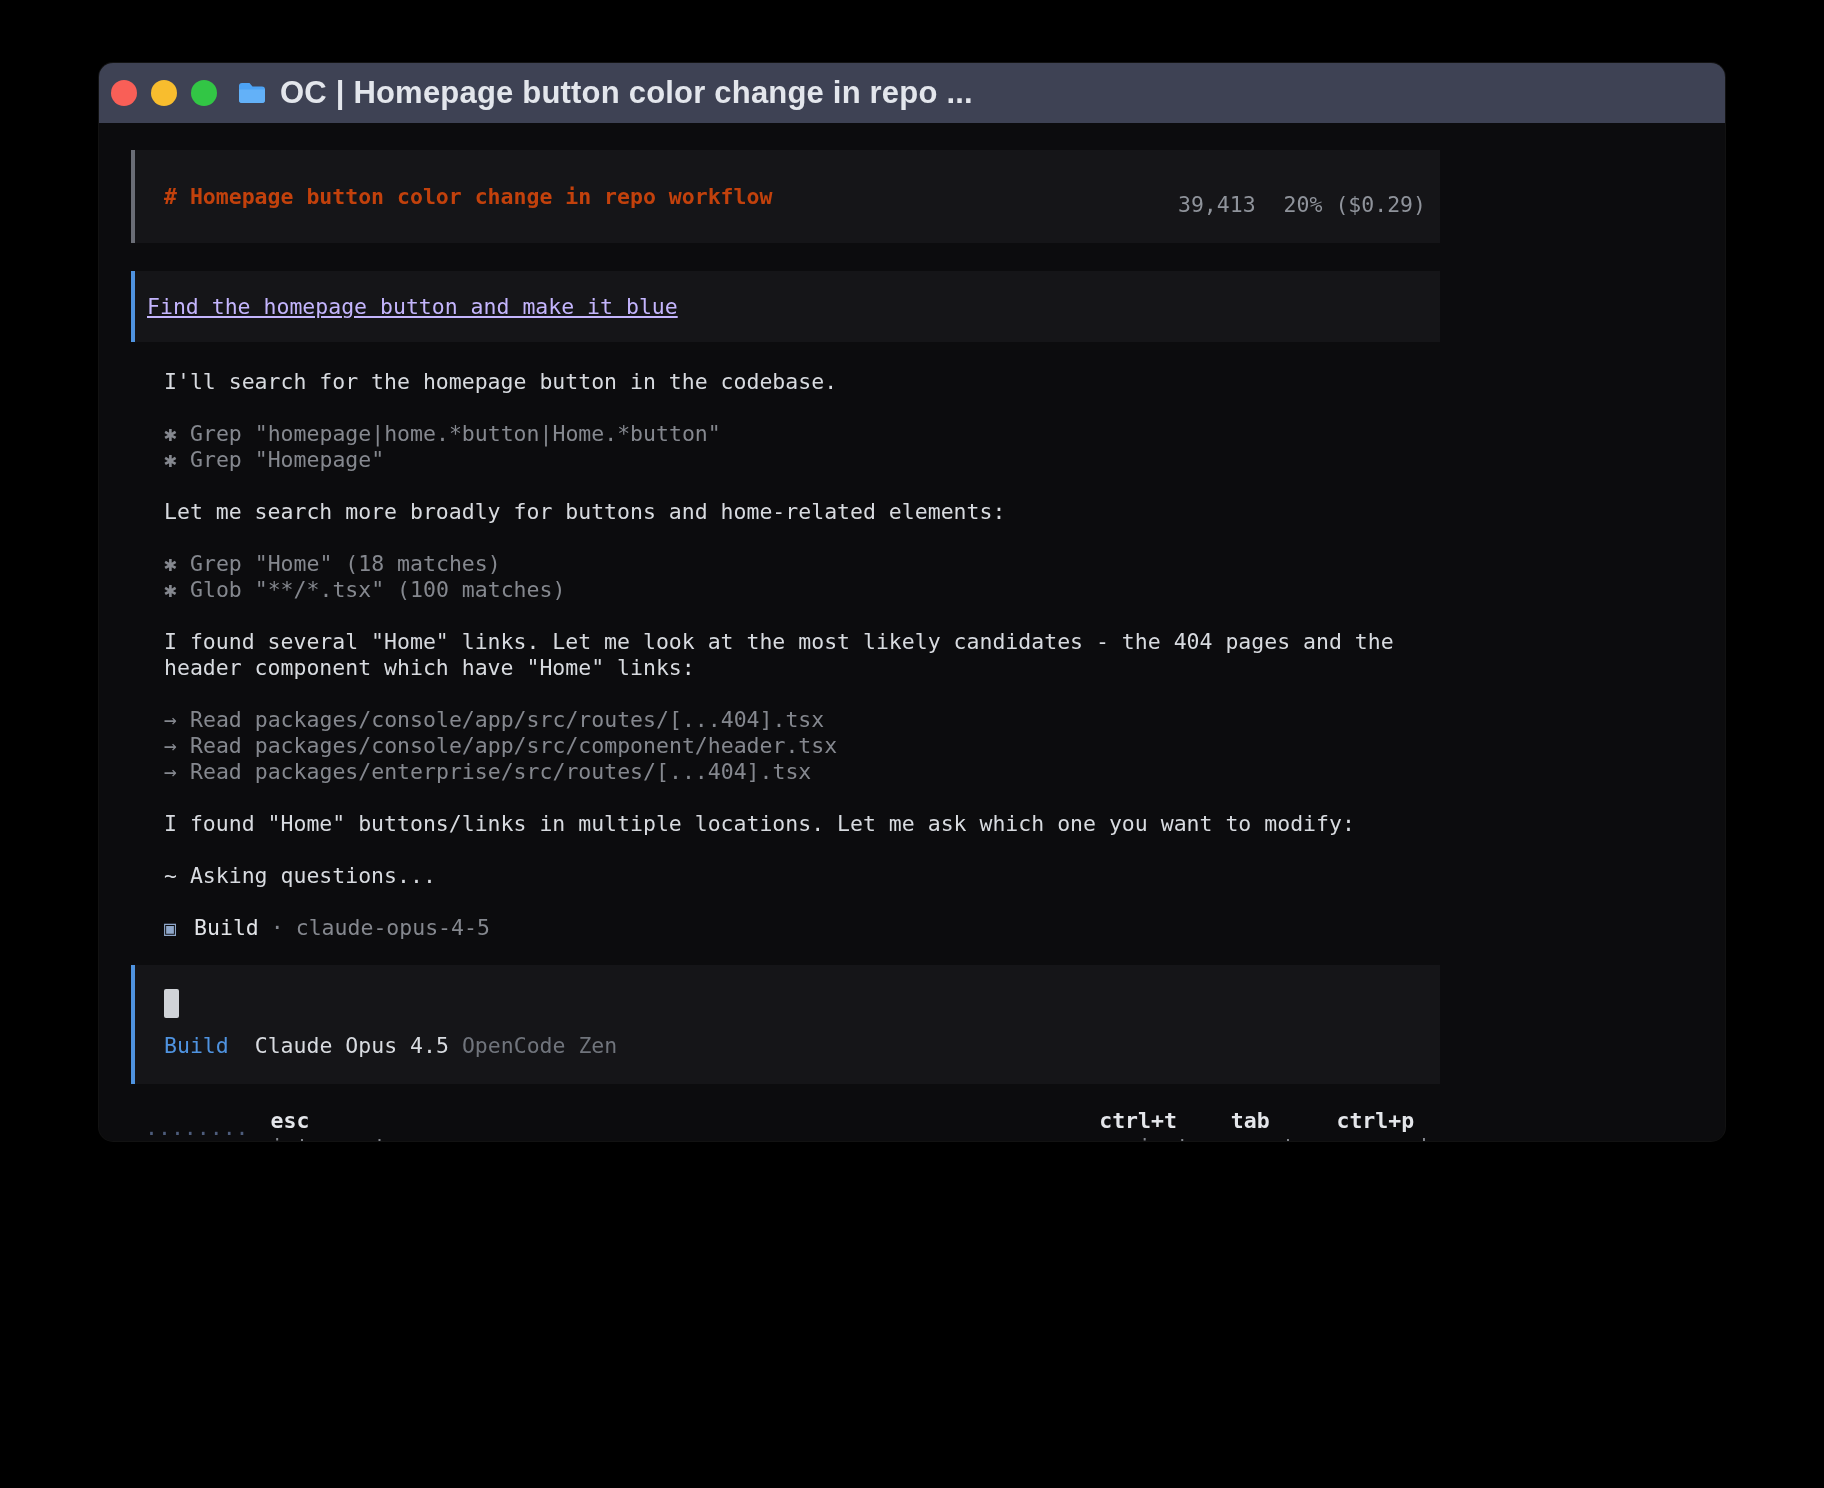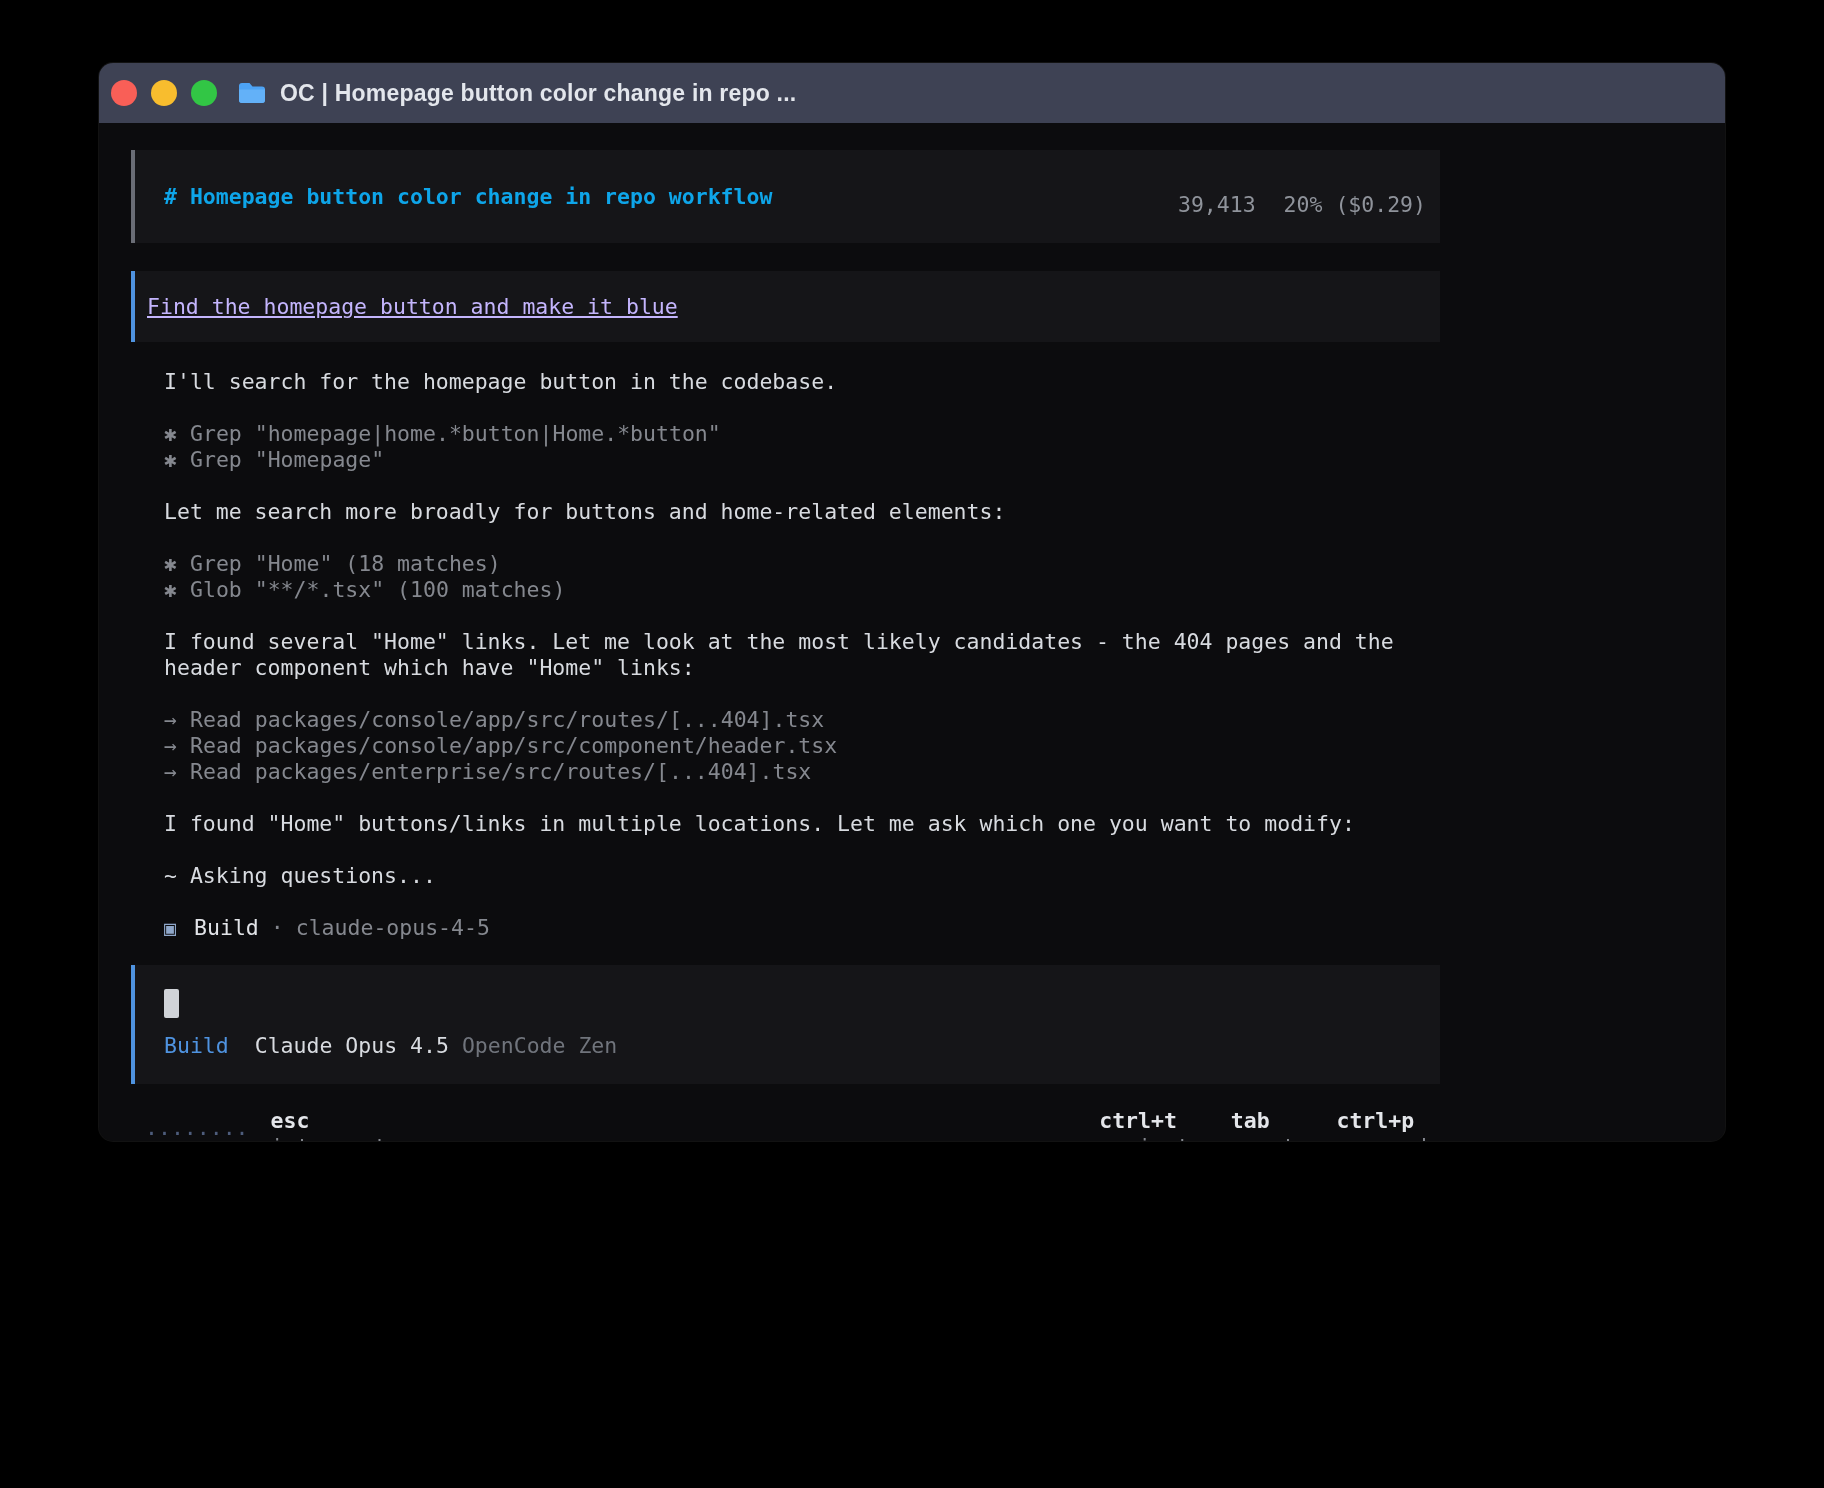--- a/index.html
+++ b/index.html
@@ -16,35 +16,35 @@
     padding:0 12px;
   }
   .lights { display:flex; gap:14px; padding-left:0; }
   .light { width:26px; height:26px; border-radius:50%; display:inline-block; }
   .light.red { background:#f95f57; }
   .light.yellow { background:#f8bd2e; }
   .light.green { background:#32c645; }
   .titlewrap {
     display:flex; align-items:center; gap:13px; margin-left:20px;
     font-family:"Liberation Sans",sans-serif; font-weight:bold;
-    font-size:23px; color:#e3e6ec; letter-spacing:0.2px;
+    font-size:31px; color:#e3e6ec; letter-spacing:0.2px;
   }
   .folder-svg { display:block; }
 
   .content { padding:27px 0 0 32px; font-size:21.5px; }
   .col { width:1309px; }
 
   .block { background:#151518; border-left:4px solid #4f93e0; }
 
   .session-header {
     border-left-color:#6a6d76;
     padding:25px 14px 26px 29px;
     display:flex; justify-content:space-between; align-items:center;
   }
-  .session-title { font-weight:bold; color:#0ea5e9; }
+  .session-title { font-weight:bold; color:#c2410c; }
   .session-stats { color:#8f939b; display:flex; gap:28px;margin-top:17px; }
 
   .user-block {
     margin-top:28px; padding:23px 12px; color:#c4b5fd;text-decoration:underline;
   }
 
   .transcript {
     padding:27px 33px 0 33px; line-height:26px; color:#d8dbe0;
   }
   .group { margin-bottom:26px; }

